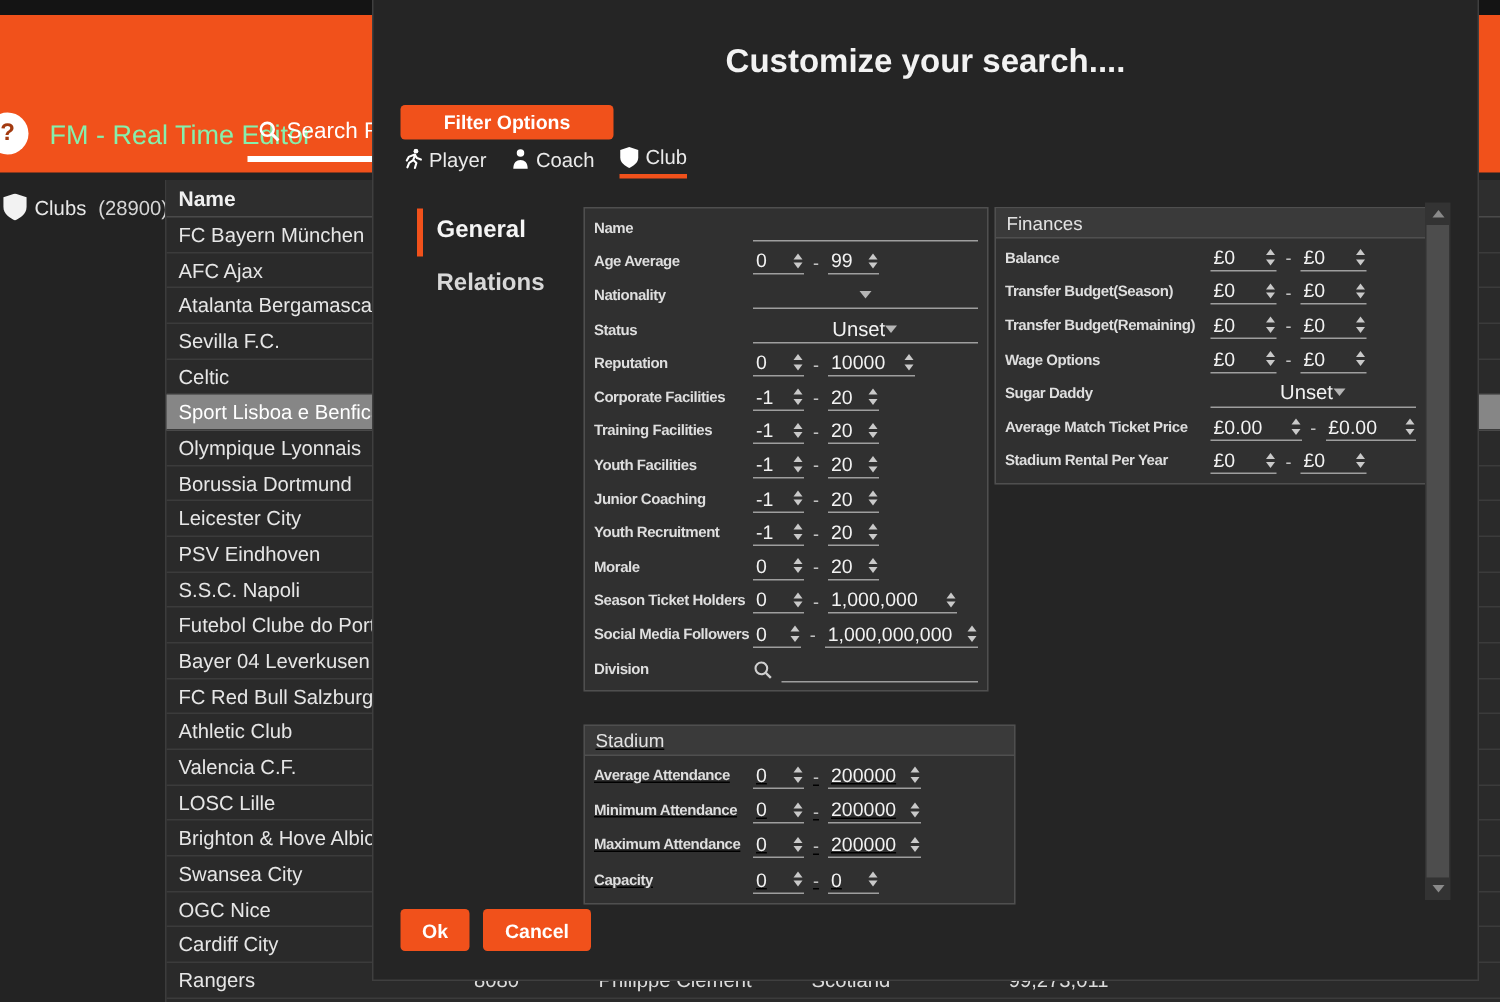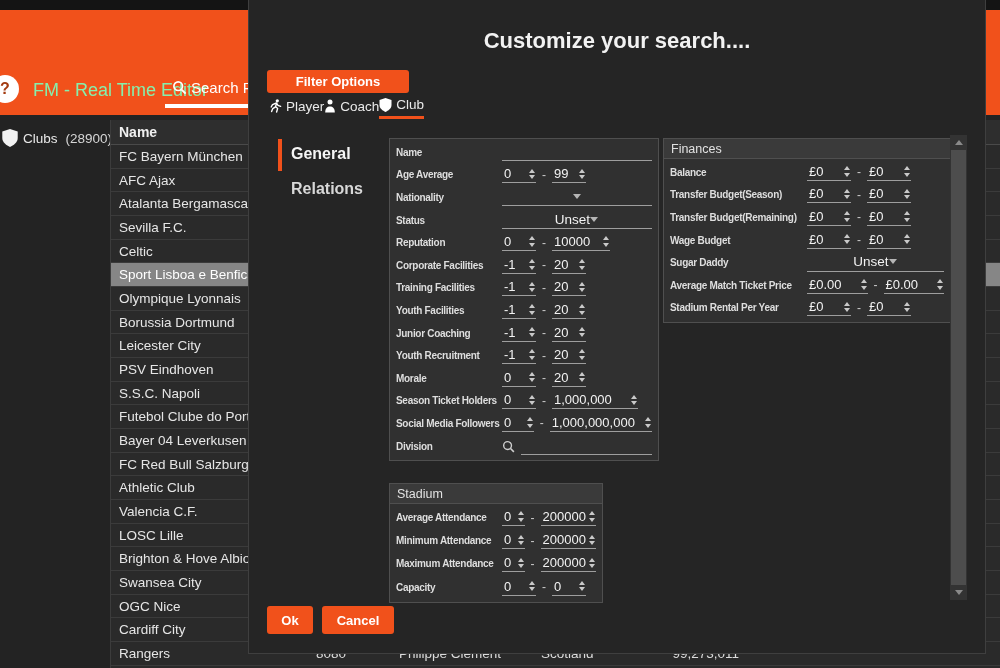--- a/index.html
+++ b/index.html
@@ -33,21 +33,21 @@
 
   
   .modal { position:absolute; left:248px; top:0; width:738px; height:654px; background:#252525; border:1px solid #3f3f3f; border-top:none; }
   .mtitle { position:absolute; left:0; top:28px; width:100%; text-align:center; color:#f2f2f2; font-size:22px; font-weight:bold; }
   .btn { background:var(--accent); color:#fff; font-weight:bold; border:none; border-radius:3px; cursor:pointer;
          font-family:"Liberation Sans", sans-serif; }
   .filterbtn { position:absolute; left:18px; top:70px; width:142px; height:23px; font-size:13px; }
   .okbtn { position:absolute; left:18px; top:606px; width:46px; height:28px; font-size:13px; }
   .cancelbtn { position:absolute; left:73px; top:606px; width:72px; height:28px; font-size:13px; }
 
-  .tabs { position:absolute; left:20px; top:97px; display:flex; }
+  .tabs { position:absolute; left:20px; top:97px; display:flex; gap:17px; }
   .tab { display:flex; align-items:center; gap:4px; color:#eaeaea; font-size:13.5px; padding-bottom:4px; cursor:pointer; }
   .tab.active { border-bottom:3px solid var(--accent); }
 
   .navbar-accent { position:absolute; left:29px; top:139px; width:3.5px; height:32px; background:var(--accent); }
   .navitem { position:absolute; left:42px; font-size:16px; color:#d8d8d8; cursor:pointer;font-weight:bold; }
   .navitem.active { color:#f5f5f5; }
 
   .group { position:absolute; background:#303030; border:1px solid #4f4f4f; }
   .ghead { height:20px; line-height:20px; padding-left:7px; background:#3a3a3a; color:#e2e2e2; font-size:12.5px; border-bottom:1px solid #4f4f4f; }
   .gbody { padding:2px 6px 3px 6px; }
@@ -382,21 +382,21 @@
             <svg width="13" height="13" viewBox="0 0 14 14">
                 <circle cx="6" cy="6" r="4.2" fill="none" stroke="#cfcfcf" stroke-width="1.5"></circle>
                 <line x1="9.2" y1="9.2" x2="12.8" y2="12.8" stroke="#cfcfcf" stroke-width="1.7"></line>
               </svg>
           </span>
           <span class="uline"></span>
         </div>
       </div>
     </div>
 
-    <div class="group" style="left:140px; top:483px; width:214px;">
+    <div class="group" style="left:140px; top:483px; width:288px;text-decoration:underline;">
       <div class="ghead">Stadium</div>
       <div class="gbody">
         <div class="grow st">
           <span class="flabel">Average Attendance</span>
           <span class="sbox w1">
               <span class="num">0</span>
               <span class="spn">
                 <i class="u"></i>
                 <i class="d"></i>
               </span>
@@ -518,21 +518,21 @@
           <span class="dash">-</span>
           <span class="sbox w6">
               <span class="num">£0</span>
               <span class="spn">
                 <i class="u"></i>
                 <i class="d"></i>
               </span>
             </span>
         </div>
         <div class="grow">
-          <span class="flabel">Wage Budget</span>
+          <span class="flabel">Wage Options</span>
           <span class="sbox w6">
               <span class="num">£0</span>
               <span class="spn">
                 <i class="u"></i>
                 <i class="d"></i>
               </span>
             </span>
           <span class="dash">-</span>
           <span class="sbox w6">
               <span class="num">£0</span>

